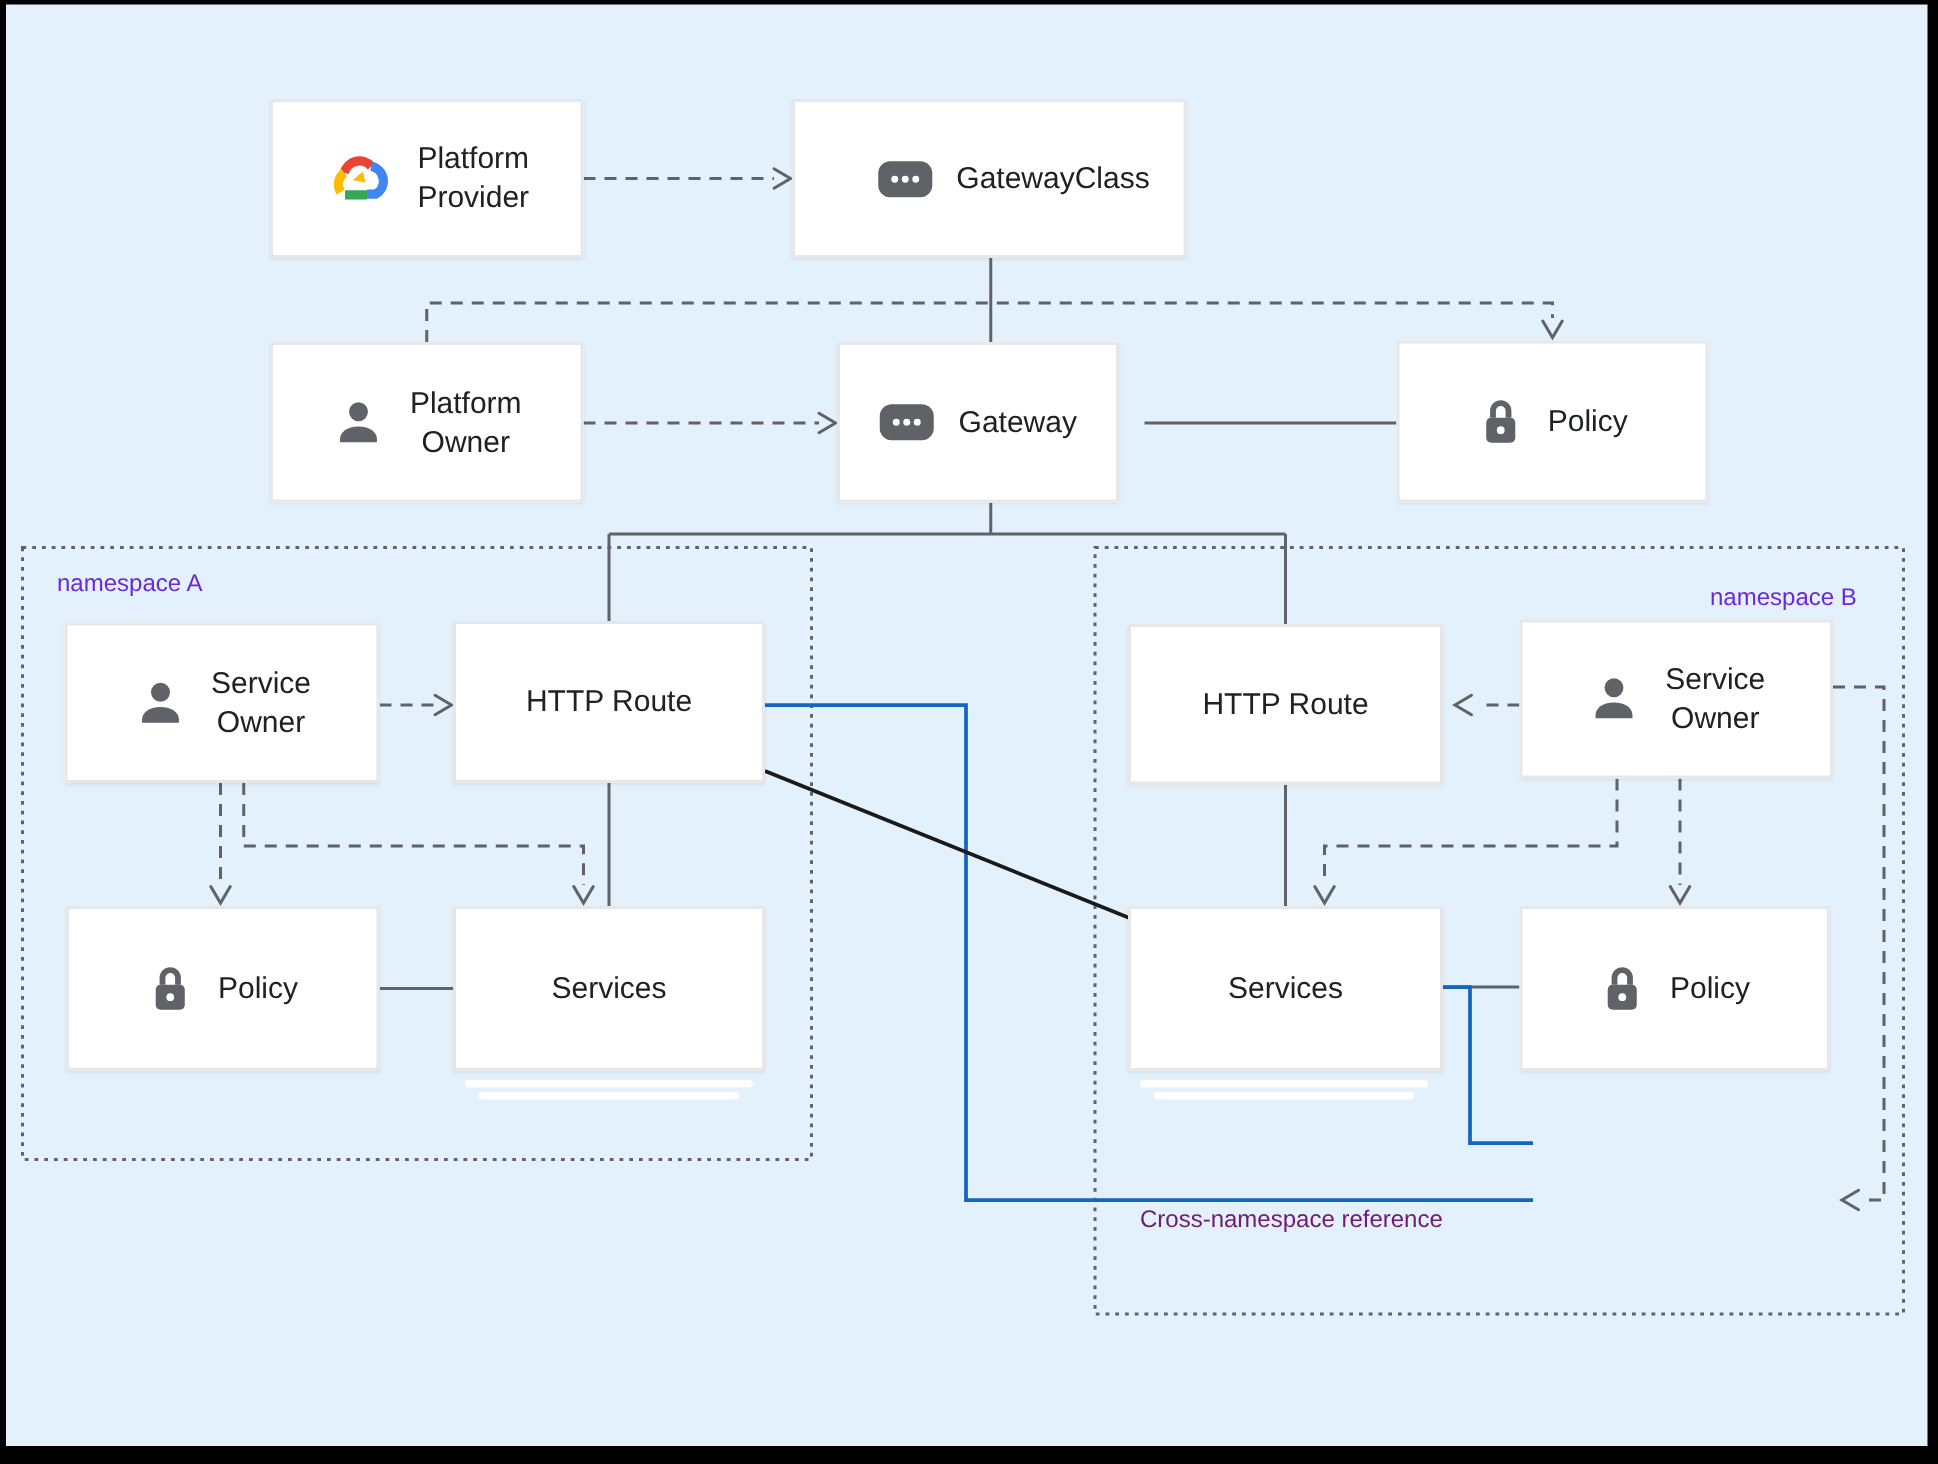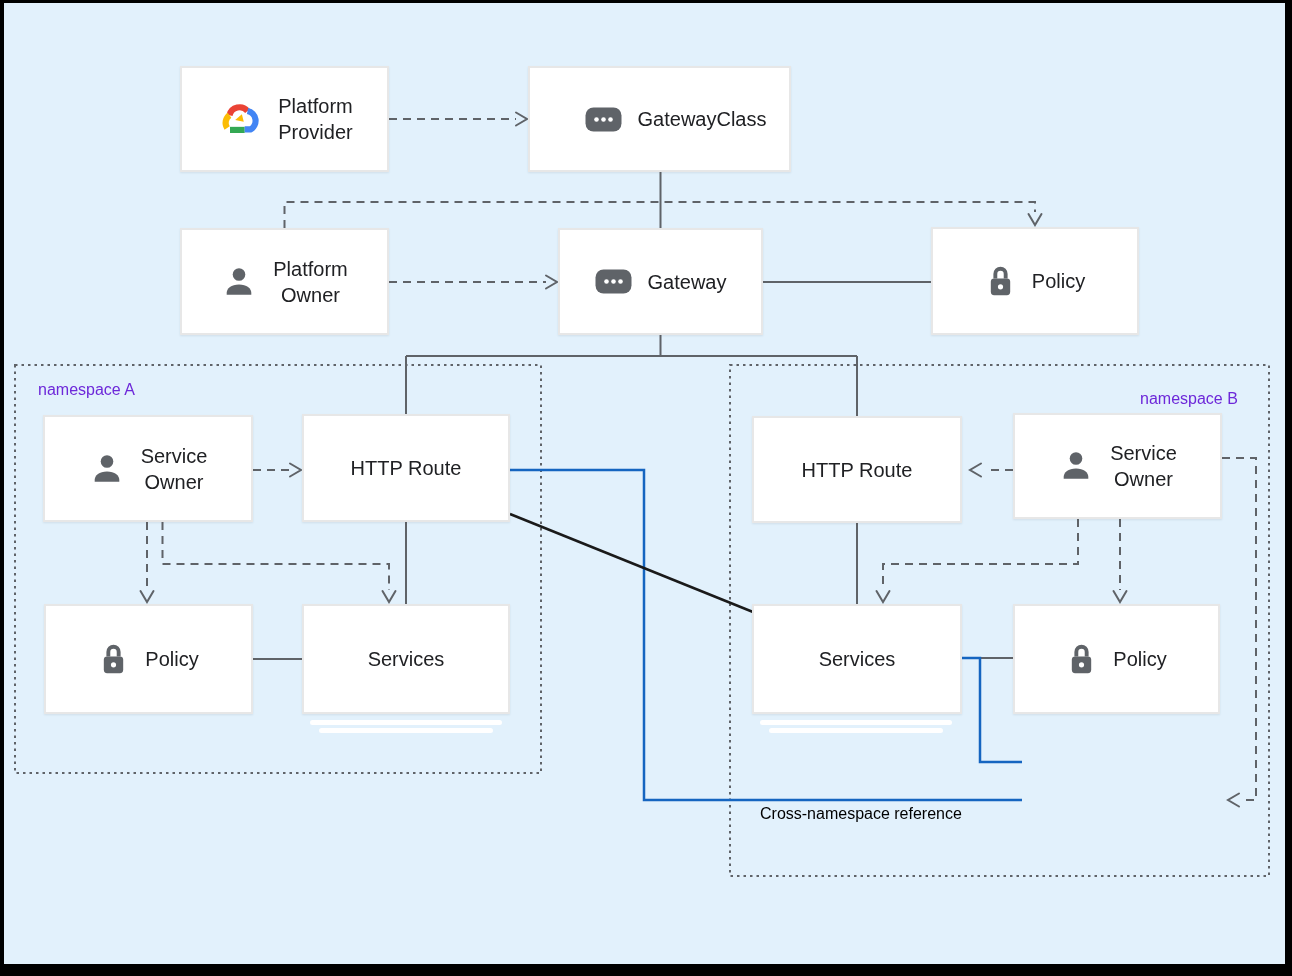--- a/index.html
+++ b/index.html
@@ -28,21 +28,21 @@
     display:flex;align-items:center;justify-content:center;
     gap:16px;
     font-size:20px;line-height:1.3;
     z-index:10;
   }
   .node .lbl{white-space:nowrap;}
   .node .two-line{display:flex;flex-direction:column;text-align:center;}
   .icon{flex:0 0 auto;display:block;}
 
   .ns-label{position:absolute;font-size:16px;color:#6d28d9;z-index:5;white-space:nowrap;}
-  .blue-note{position:absolute;font-size:16px;color:#000000;z-index:12;white-space:nowrap;text-align:right;}
+  .blue-note{position:absolute;font-size:16px;color:#701a75;z-index:12;white-space:nowrap;text-align:right;}
 
   .stack-bar{position:absolute;background:#ffffff;height:5px;border-radius:3px;z-index:9;}
 </style>
 </head>
 <body>
 
 <div id="canvas">
 
   <svg class="layer" width="1292" height="976" viewBox="0 0 1292 976">
 
@@ -125,21 +125,21 @@
     <svg class="icon" width="36" height="36" viewBox="0 0 24 24">
       <circle cx="12" cy="7" r="4.2" fill="#5f6368"></circle>
       <path d="M12 13.6 c-5.2 0-8.2 2.6-8.2 5.6 v1.3 h16.4 v-1.3 c0-3-3-5.6-8.2-5.6 z" fill="#5f6368"></path>
     </svg>
     <span class="two-line lbl">
       <span>Platform</span>
       <span>Owner</span>
     </span>
   </div>
 
-  <div class="node" style="left:558px;top:228px;width:205px;height:107px;">
+  <div class="node" style="left:558px;top:228px;width:188px;height:107px;">
     <svg class="icon" width="37" height="25" viewBox="0 0 37 25">
       <rect x="0.5" y="0.5" width="36" height="24" rx="8" fill="#5f6368"></rect>
       <circle cx="11.5" cy="12.5" r="2.3" fill="#fff"></circle>
       <circle cx="18.5" cy="12.5" r="2.3" fill="#fff"></circle>
       <circle cx="25.5" cy="12.5" r="2.3" fill="#fff"></circle>
     </svg>
     <span class="lbl">Gateway</span>
   </div>
 
   <div class="node" style="left:931px;top:227px;width:208px;height:108px;">

